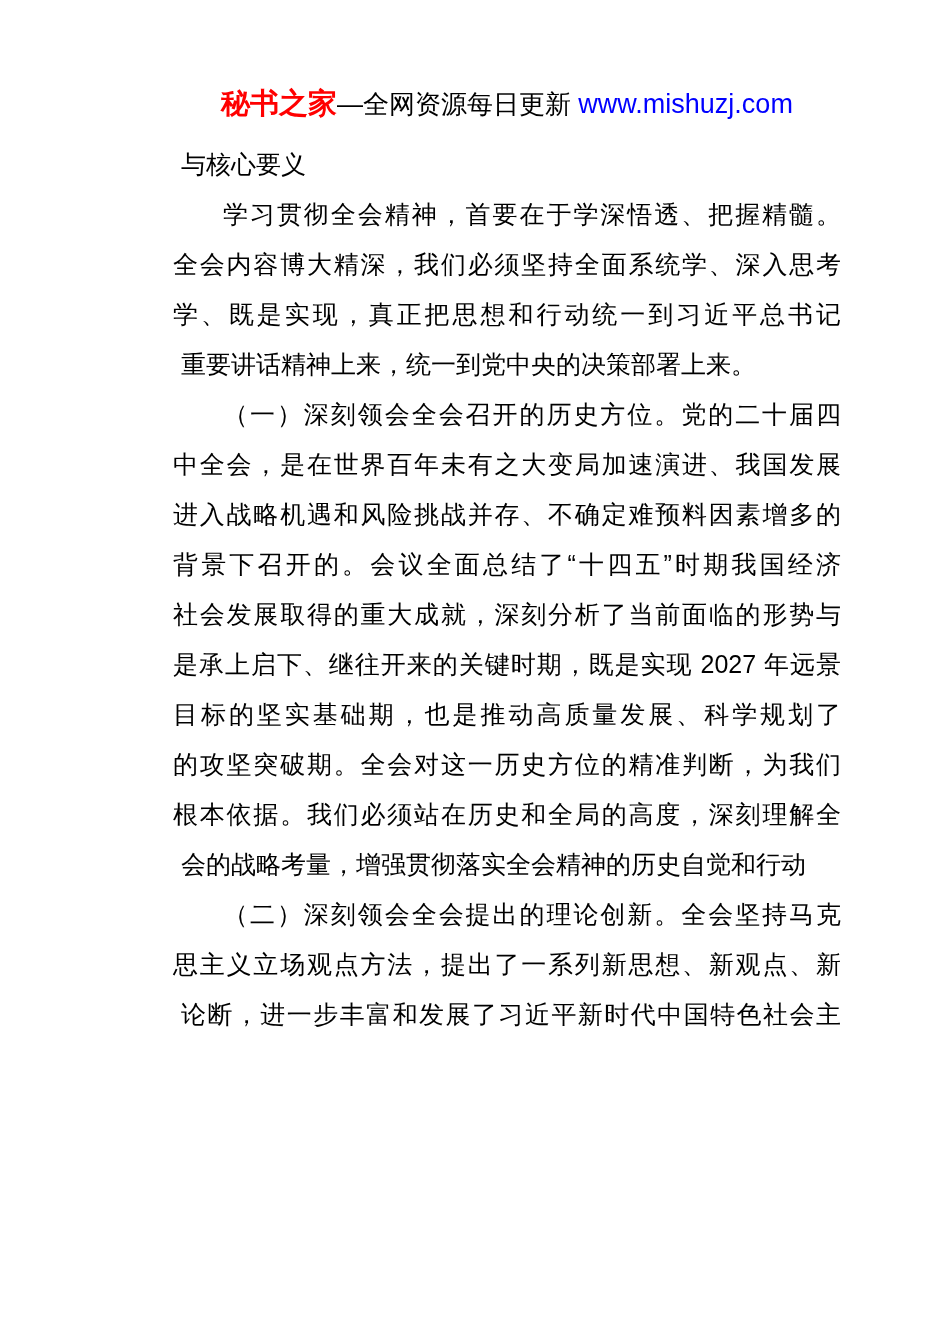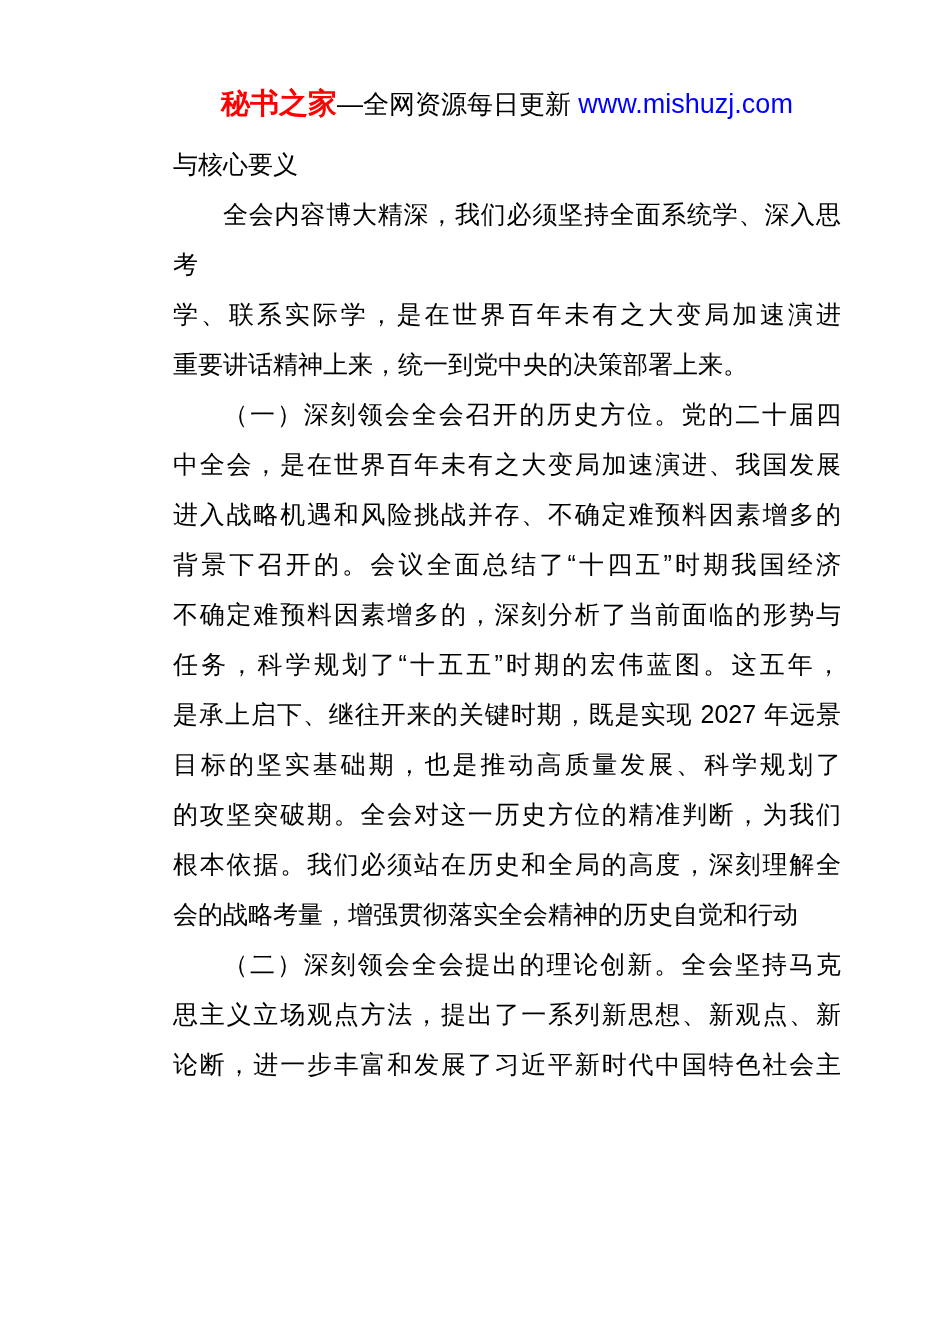--- a/index.html
+++ b/index.html
@@ -40,49 +40,49 @@
     font-size: 25px;
     line-height: 50px;
     color: #000000;
   }
   .para { margin: 0; }
   .line {
     text-align: justify;
     text-align-last: justify;
   }
   
-  .para .line:last-child { text-align-last: left; }
+  .para .line:last-child { text-align-last: left; margin-left: 8px; }
   
   .para.cont .line:last-child { text-align-last: justify; }
   
   .para.indent .line:first-child { text-indent: 2em; }
 </style>
 </head>
 <body>
 
 <div class="page" style="background: rgb(255, 255, 255); padding-left: 32px;">
 
   <div class="header"><span class="brand" style="color: rgb(255, 0, 0);">秘书之家</span><span class="tagline" style="color: rgb(0, 0, 0);">—全网资源每日更新 </span><span class="url" style="color: rgb(0, 0, 255);">www.mishuzj.com</span></div>
 
   <div class="doc-body" style="color: rgb(0, 0, 0);">
       <div class="para">
         <div class="line">与核心要义</div>
       </div>
       <div class="para indent">
+        <div class="line">学习贯彻全会精神，首要在于学深悟透、把握精髓。</div>
         <div class="line">全会内容博大精深，我们必须坚持全面系统学、深入思考</div>
-        <div class="line">学、联系实际学，是在世界百年未有之大变局加速演进</div>
+        <div class="line">学、既是实现，真正把思想和行动统一到习近平总书记</div>
         <div class="line">重要讲话精神上来，统一到党中央的决策部署上来。</div>
       </div>
       <div class="para indent">
         <div class="line">（一）深刻领会全会召开的历史方位。党的二十届四</div>
         <div class="line">中全会，是在世界百年未有之大变局加速演进、我国发展</div>
         <div class="line">进入战略机遇和风险挑战并存、不确定难预料因素增多的</div>
         <div class="line">背景下召开的。会议全面总结了“十四五”时期我国经济</div>
-        <div class="line">不确定难预料因素增多的，深刻分析了当前面临的形势与</div>
-        <div class="line">任务，科学规划了“十五五”时期的宏伟蓝图。这五年，</div>
+        <div class="line">社会发展取得的重大成就，深刻分析了当前面临的形势与</div>
         <div class="line">是承上启下、继往开来的关键时期，既是实现 2027 年远景</div>
         <div class="line">目标的坚实基础期，也是推动高质量发展、科学规划了</div>
         <div class="line">的攻坚突破期。全会对这一历史方位的精准判断，为我们</div>
         <div class="line">根本依据。我们必须站在历史和全局的高度，深刻理解全</div>
         <div class="line">会的战略考量，增强贯彻落实全会精神的历史自觉和行动</div>
       </div>
       <div class="para indent cont">
         <div class="line">（二）深刻领会全会提出的理论创新。全会坚持马克</div>
         <div class="line">思主义立场观点方法，提出了一系列新思想、新观点、新</div>
         <div class="line">论断，进一步丰富和发展了习近平新时代中国特色社会主</div>

